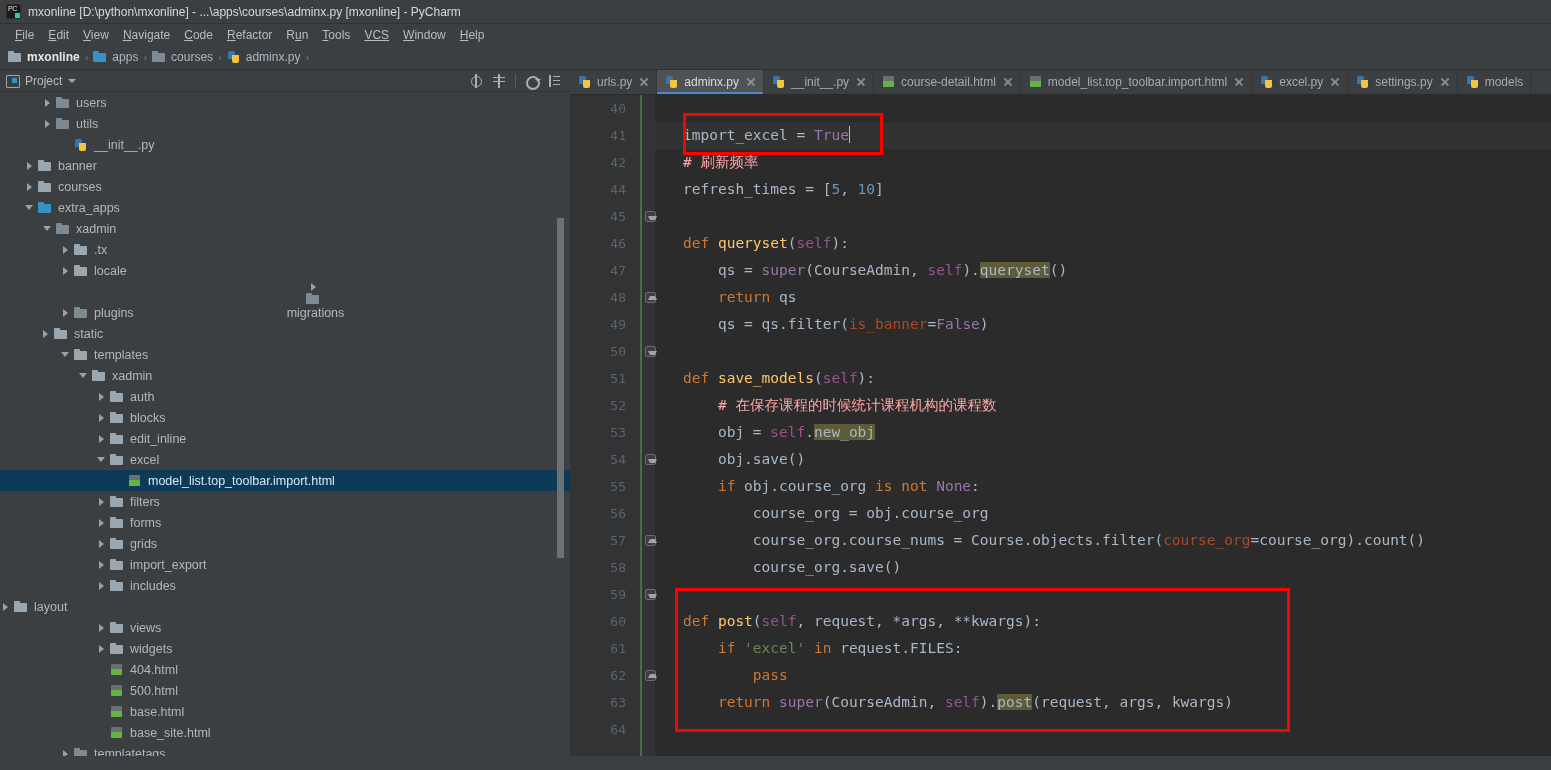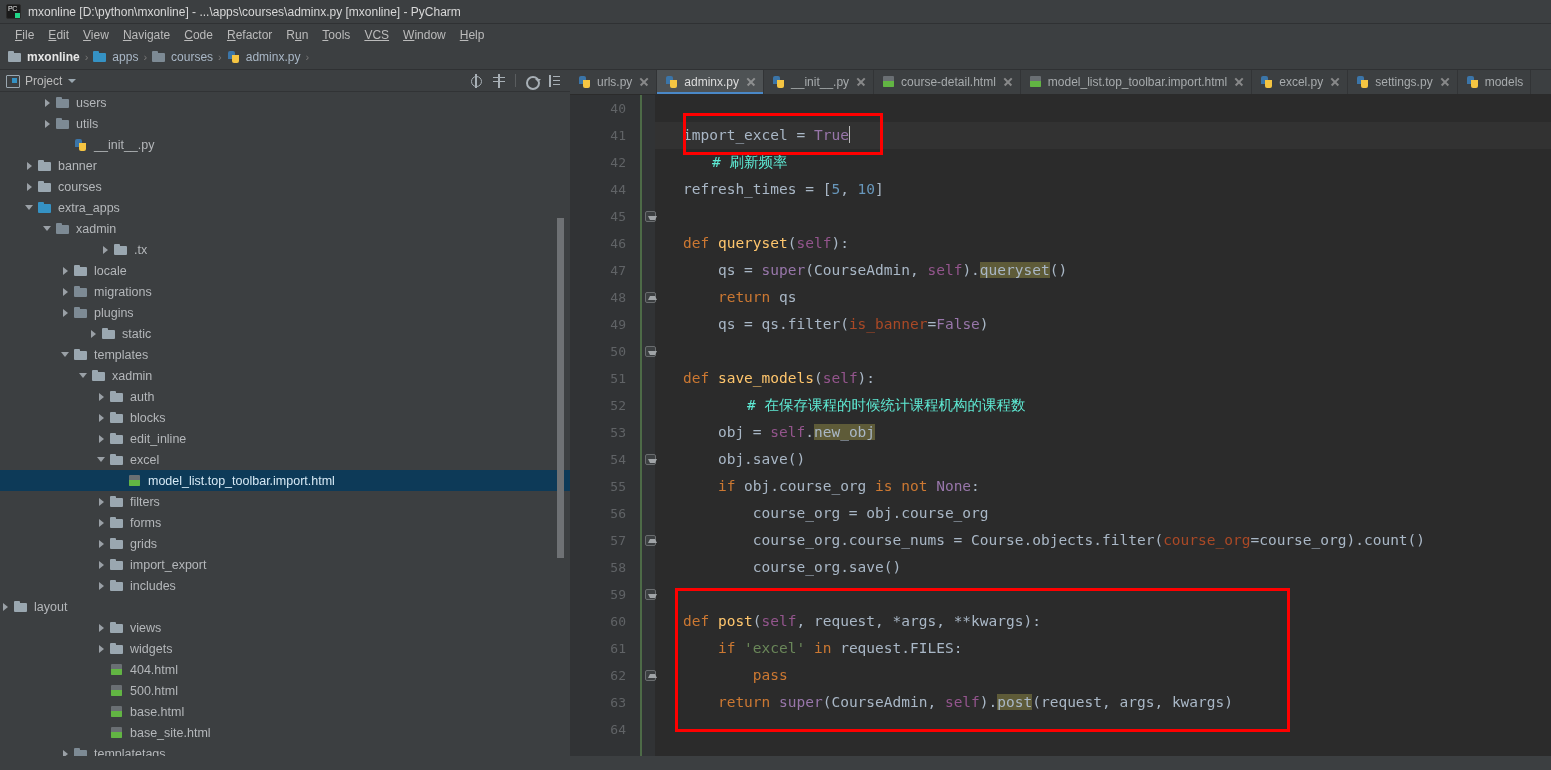--- a/index.html
+++ b/index.html
@@ -225,21 +225,21 @@
   }
   .fold.up::before{
     border-top:none; border-bottom:4px solid #a0a4a7; top:3px;
   }
 
   
   .kw   { color:#cc7832; }
   .self { color:#94558d;margin-top:7px; }
   .num  { color:#6897bb; }
   .str  { color:#6a8759; }
-  .cmt  { color:#5eead4;margin-left:29px; }
+  .cmt  { color:#fca5a5; }
   .cst  { color:#9876aa; }
   .fn   { color:#ffc66d; }
   .pln  { color:#a9b7c6; }
   .kwarg{ color:#aa4926; }
   .idhl { background:#5e5b38; }
 
   .caret {
     display:inline-block; width:1.5px; height:17px; background:#bbbbbb;
     vertical-align:-3px; margin-left:0px;
   }
@@ -340,41 +340,41 @@
           <div class="trow" style="padding-left: 24px;">
             <span class="arrow d"></span>
             <span class="ico ico-folder blue"></span>
             <span class="tlabel">extra_apps</span>
           </div>
           <div class="trow" style="padding-left: 42px;">
             <span class="arrow d"></span>
             <span class="ico ico-folder mod"></span>
             <span class="tlabel">xadmin</span>
           </div>
-          <div class="trow" style="padding-left: 60px; margin-left: 40px;">
+          <div class="trow" style="padding-left: 60px;">
             <span class="arrow r"></span>
             <span class="ico ico-folder"></span>
             <span class="tlabel">.tx</span>
           </div>
           <div class="trow" style="padding-left: 60px;">
             <span class="arrow r"></span>
             <span class="ico ico-folder"></span>
             <span class="tlabel">locale</span>
           </div>
-          <div class="trow" style="padding-left: 60px;">
+          <div class="trow" style="padding-left: 60px; flex-direction: column;">
             <span class="arrow r"></span>
             <span class="ico ico-folder mod"></span>
             <span class="tlabel">migrations</span>
           </div>
           <div class="trow" style="padding-left: 60px;">
             <span class="arrow r"></span>
             <span class="ico ico-folder mod"></span>
             <span class="tlabel">plugins</span>
           </div>
-          <div class="trow" style="padding-left: 88px;">
+          <div class="trow" style="padding-left: 40px;">
             <span class="arrow r"></span>
             <span class="ico ico-folder"></span>
             <span class="tlabel">static</span>
           </div>
           <div class="trow" style="padding-left: 60px;">
             <span class="arrow d"></span>
             <span class="ico ico-folder"></span>
             <span class="tlabel">templates</span>
           </div>
           <div class="trow" style="padding-left: 78px;">

